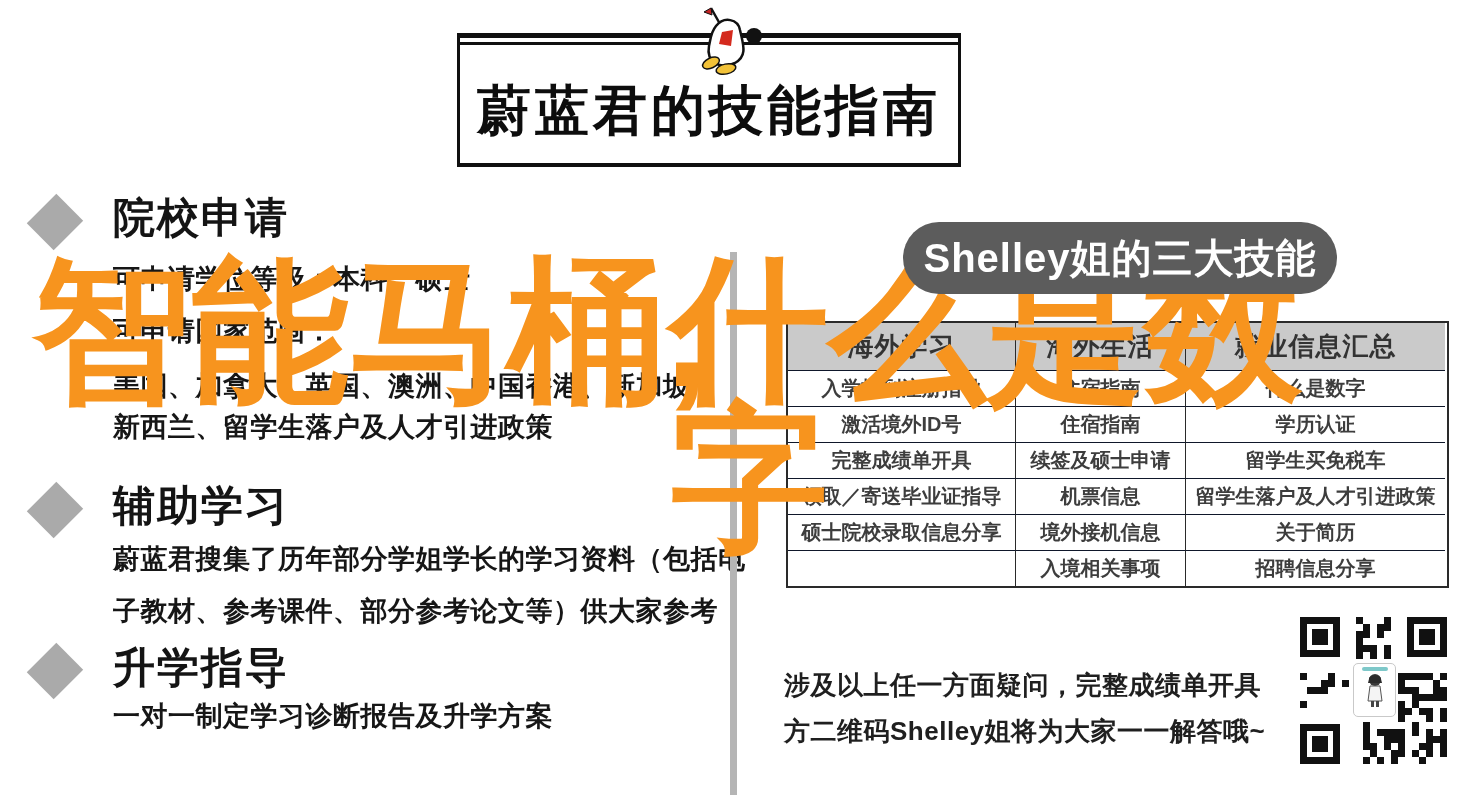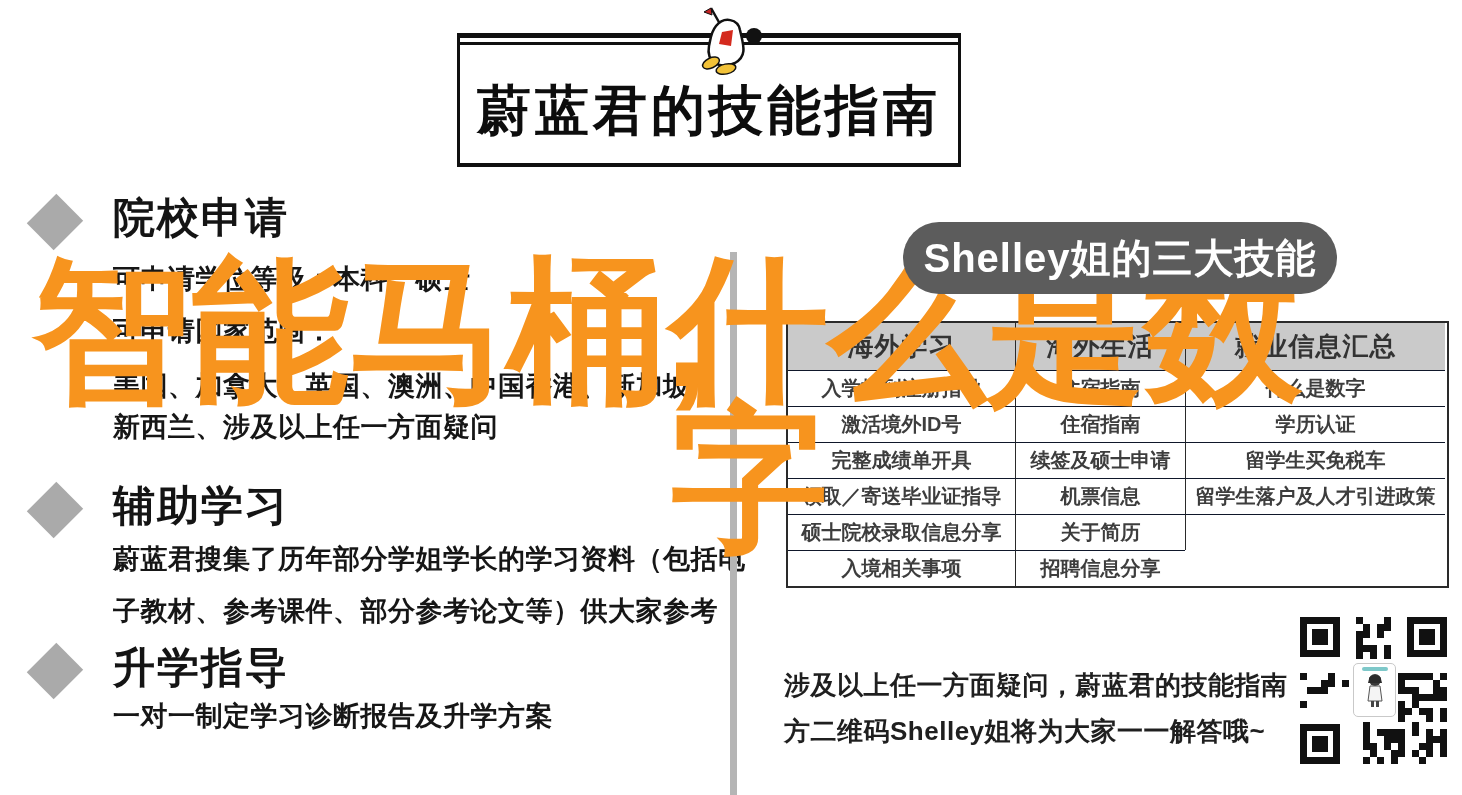--- a/index.html
+++ b/index.html
@@ -83,21 +83,21 @@
     <ellipse cx="27" cy="59" rx="9" ry="5" transform="rotate(-25 27 59)" fill="#f2c238" stroke="#111" stroke-width="1.5"></ellipse>
     <ellipse cx="42" cy="65" rx="10" ry="5" transform="rotate(-12 42 65)" fill="#f2c238" stroke="#111" stroke-width="1.5"></ellipse>
     <circle cx="70" cy="32" r="8" fill="#111"></circle>
   </svg>
 
   <div class="abs diamond d1"></div>
   <div class="abs sec-h h1">院校申请</div>
   <div class="abs body-line s1l1">可申请学位等级：本科、硕士</div>
   <div class="abs body-line s1l2">可申请国家范围：</div>
   <div class="abs body-line s1l3">美国、加拿大、英国、澳洲、中国香港、新加坡</div>
-  <div class="abs body-line s1l4">新西兰、涉及以上任一方面疑问</div>
+  <div class="abs body-line s1l4">新西兰、留学生落户及人才引进政策</div>
 
   <div class="abs diamond d2"></div>
   <div class="abs sec-h h2">辅助学习</div>
   <div class="abs body-line s2l1">蔚蓝君搜集了历年部分学姐学长的学习资料（包括电</div>
   <div class="abs body-line s2l2">子教材、参考课件、部分参考论文等）供大家参考</div>
 
   <div class="abs diamond d3"></div>
   <div class="abs sec-h h3">升学指导</div>
   <div class="abs body-line s3l1">一对一制定学习诊断报告及升学方案</div>
 
@@ -120,28 +120,29 @@
 
     <div class="cell td">完整成绩单开具</div>
     <div class="cell td">续签及硕士申请</div>
     <div class="cell td">留学生买免税车</div>
 
     <div class="cell td">领取／寄送毕业证指导</div>
     <div class="cell td">机票信息</div>
     <div class="cell td">留学生落户及人才引进政策</div>
 
     <div class="cell td">硕士院校录取信息分享</div>
+    <div class="cell td">境外接机信息</div>
     <div class="cell td">关于简历</div>
 
     <div class="cell td"></div>
     <div class="cell td">入境相关事项</div>
     <div class="cell td">招聘信息分享</div>
   </div>
 
-  <div class="abs foot-line f1">涉及以上任一方面疑问，蔚蓝君的技能指南</div>
+  <div class="abs foot-line f1">涉及以上任一方面疑问，完整成绩单开具</div>
   <div class="abs foot-line f2">方二维码Shelley姐将为大家一一解答哦~</div>
 
   <div class="abs qr">
     <div>
         <i style="left:56px;top:0px"></i>
         <i style="left:84px;top:0px"></i>
         <i style="left:63px;top:7px"></i>
         <i style="left:77px;top:7px"></i>
         <i style="left:84px;top:7px"></i>
         <i style="left:56px;top:14px"></i>

